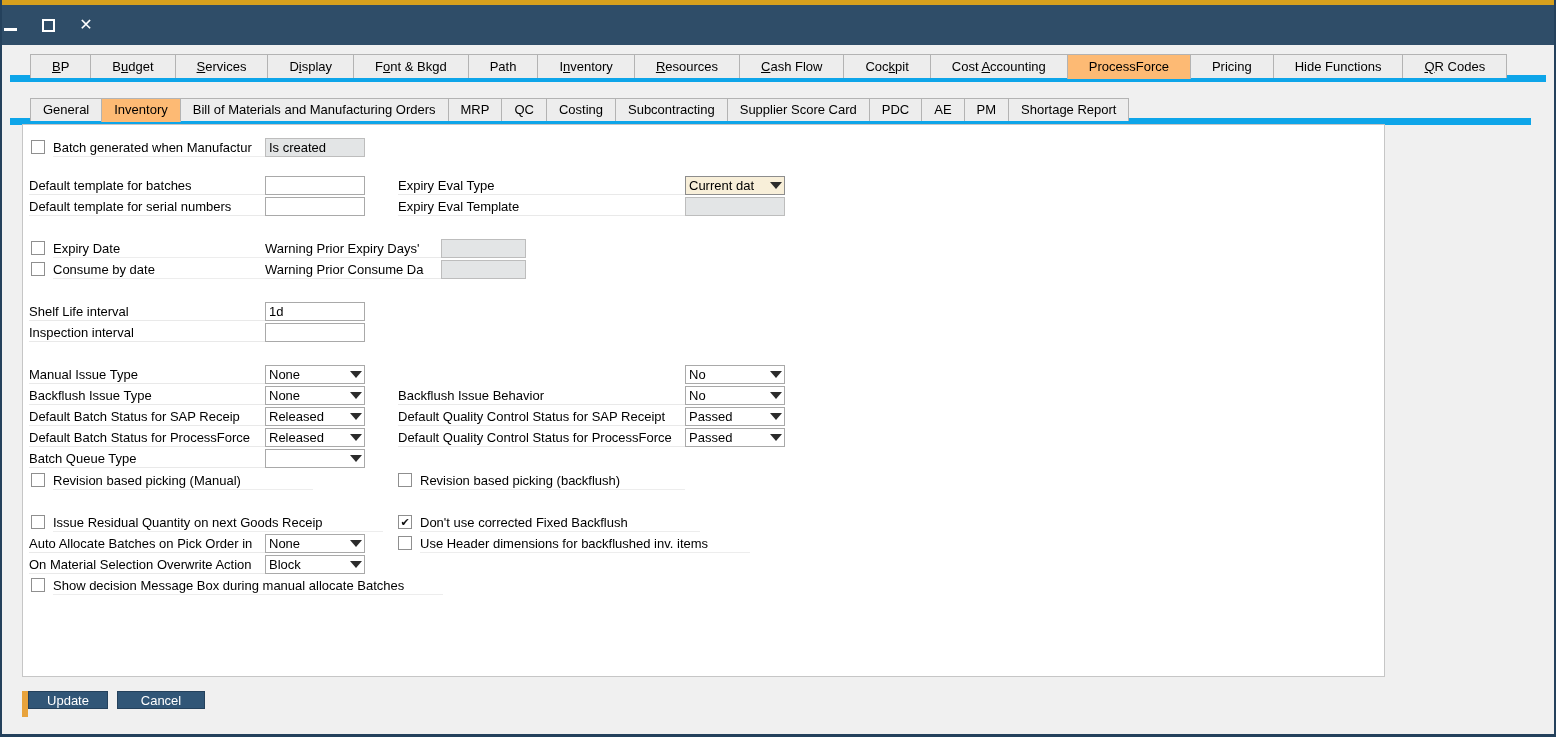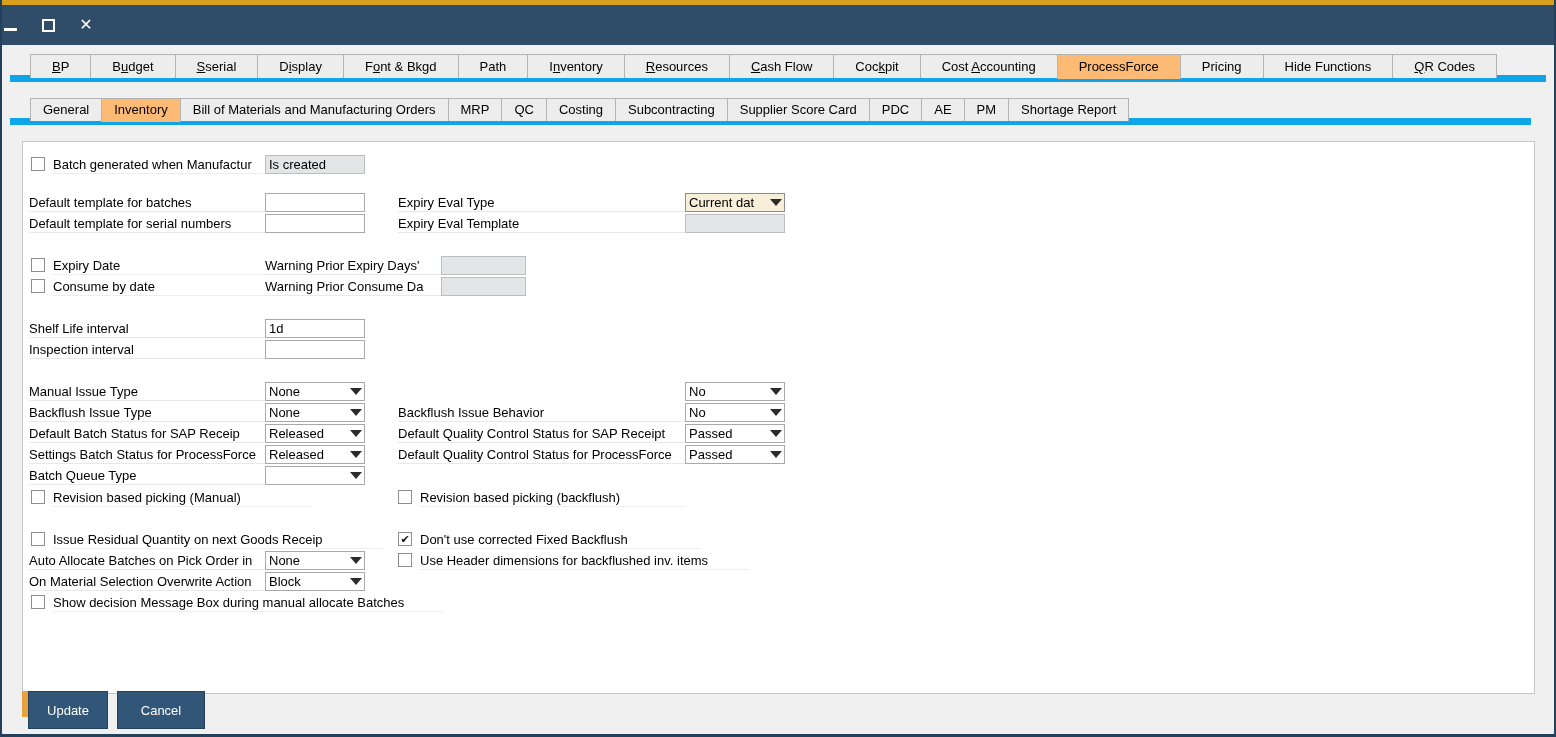--- a/index.html
+++ b/index.html
@@ -22,36 +22,36 @@
   .tab{background:#ededed;border-top:1px solid #b3b3b3;border-left:1px solid #b3b3b3;
     height:24px;line-height:23px;font-size:13px;padding:0 21px;white-space:nowrap;cursor:pointer;}
   .tabs-sub .tab{height:23px;line-height:22px;padding:0 12px;}
   .tab:last-child{border-right:1px solid #b3b3b3;}
   .tab.active{background:#fdba74;position:relative;z-index:2;height:25px;margin-bottom:-1px;
     border-right:1px solid #b3b3b3;}
   .tabs-sub .tab.active{height:24px;}
   .tab.active + .tab{border-left:none;}
   .ak{text-decoration:underline;}
   
-  .panel{position:absolute;left:20px;top:124px;width:1513px;height:553px;background:#fff;border:1px solid #c6c6c6;margin-top:17px;}
+  .panel{position:absolute;left:20px;top:124px;width:1363px;height:553px;background:#fff;border:1px solid #c6c6c6;}
   .flabel{position:absolute;height:18px;line-height:18px;font-size:13px;white-space:nowrap;overflow:hidden;
     border-bottom:1px solid #e9e9e9;color:#000;}
   .cbl{border-bottom:1px solid #ededed;}
   .field{position:absolute;height:19px;line-height:17px;font-size:13px;background:#fff;border:1px solid #a9a9a9;
     padding-left:3px;overflow:hidden;white-space:nowrap;}
   .field.disabled{background:var(--disabled-field-bg,#e3e5e6);border-color:#bdbdbd;}
   .field.activef{background:var(--active-field-bg,#f8efd9);border-color:#8d8d8d;}
   .dd{cursor:pointer;padding-right:30px;}
   .ddv{display:block;overflow:hidden;white-space:nowrap;height:100%;}
   .tri{position:absolute;right:2px;top:5px;width:0;height:0;
     border-left:6px solid transparent;border-right:6px solid transparent;border-top:7px solid #2b2b2b;}
   .cb{position:absolute;width:14px;height:14px;background:#fff;border:1px solid #8f8f8f;
     text-align:center;line-height:13px;font-size:11px;color:#111;cursor:pointer;}
   
-  .btn{position:absolute;top:691px;height:38px;background:var(--button,#315677);color:#fff;font-size:13px;
+  .btn{position:absolute;top:691px;height:18px;background:var(--button,#315677);color:#fff;font-size:13px;
     display:flex;align-items:center;justify-content:center;cursor:pointer;border:1px solid #24415c;text-align:center;}
   .default-stripe{position:absolute;top:691px;left:20px;width:6px;height:26px;background:var(--button-stripe,#e8a33c);}
   #btn-update{left:26px;width:80px;}
   #btn-cancel{left:115px;width:88px;}
 </style>
 </head>
 <body>
 
 <div class="window">
   <div class="topstripe"></div>
@@ -66,21 +66,21 @@
         </span>
       <span class="wbtn">
           <span class="close-glyph">✕</span>
         </span>
     </div>
   </div>
 
   <div class="tabs tabs-main">
     <div class="tab"><span></span><span class="ak">B</span><span>P</span></div>
     <div class="tab"><span>B</span><span class="ak">u</span><span>dget</span></div>
-    <div class="tab"><span></span><span class="ak">S</span><span>serial</span></div>
+    <div class="tab"><span></span><span class="ak">S</span><span>ervices</span></div>
     <div class="tab"><span>D</span><span class="ak">i</span><span>splay</span></div>
     <div class="tab"><span>F</span><span class="ak">o</span><span>nt &amp; Bkgd</span></div>
     <div class="tab"><span>Path</span><span class="ak"></span><span></span></div>
     <div class="tab"><span>I</span><span class="ak">n</span><span>ventory</span></div>
     <div class="tab"><span></span><span class="ak">R</span><span>esources</span></div>
     <div class="tab"><span></span><span class="ak">C</span><span>ash Flow</span></div>
     <div class="tab"><span>Coc</span><span class="ak">k</span><span>pit</span></div>
     <div class="tab"><span>Cost </span><span class="ak">A</span><span>ccounting</span></div>
     <div class="tab active"><span>ProcessForce</span><span class="ak"></span><span></span></div>
     <div class="tab"><span>Pricing</span><span class="ak"></span><span></span></div>
@@ -163,21 +163,21 @@
     <span class="field dd" style="left:242px;top:282px;width:100px;">
         <span class="ddv">Released</span>
         <i class="tri"></i>
       </span>
     <span class="flabel" style="left:375px;top:283px;width:287px;">Default Quality Control Status for SAP Receipt</span>
     <span class="field dd" style="left:662px;top:282px;width:100px;">
         <span class="ddv">Passed</span>
         <i class="tri"></i>
       </span>
 
-    <span class="flabel" style="left:6px;top:304px;width:236px;">Settings Batch Status for ProcessForce</span>
+    <span class="flabel" style="left:6px;top:304px;width:236px;">Default Batch Status for ProcessForce</span>
     <span class="field dd" style="left:242px;top:303px;width:100px;">
         <span class="ddv">Released</span>
         <i class="tri"></i>
       </span>
     <span class="flabel" style="left:375px;top:304px;width:287px;">Default Quality Control Status for ProcessForce</span>
     <span class="field dd" style="left:662px;top:303px;width:100px;">
         <span class="ddv">Passed</span>
         <i class="tri"></i>
       </span>
 

